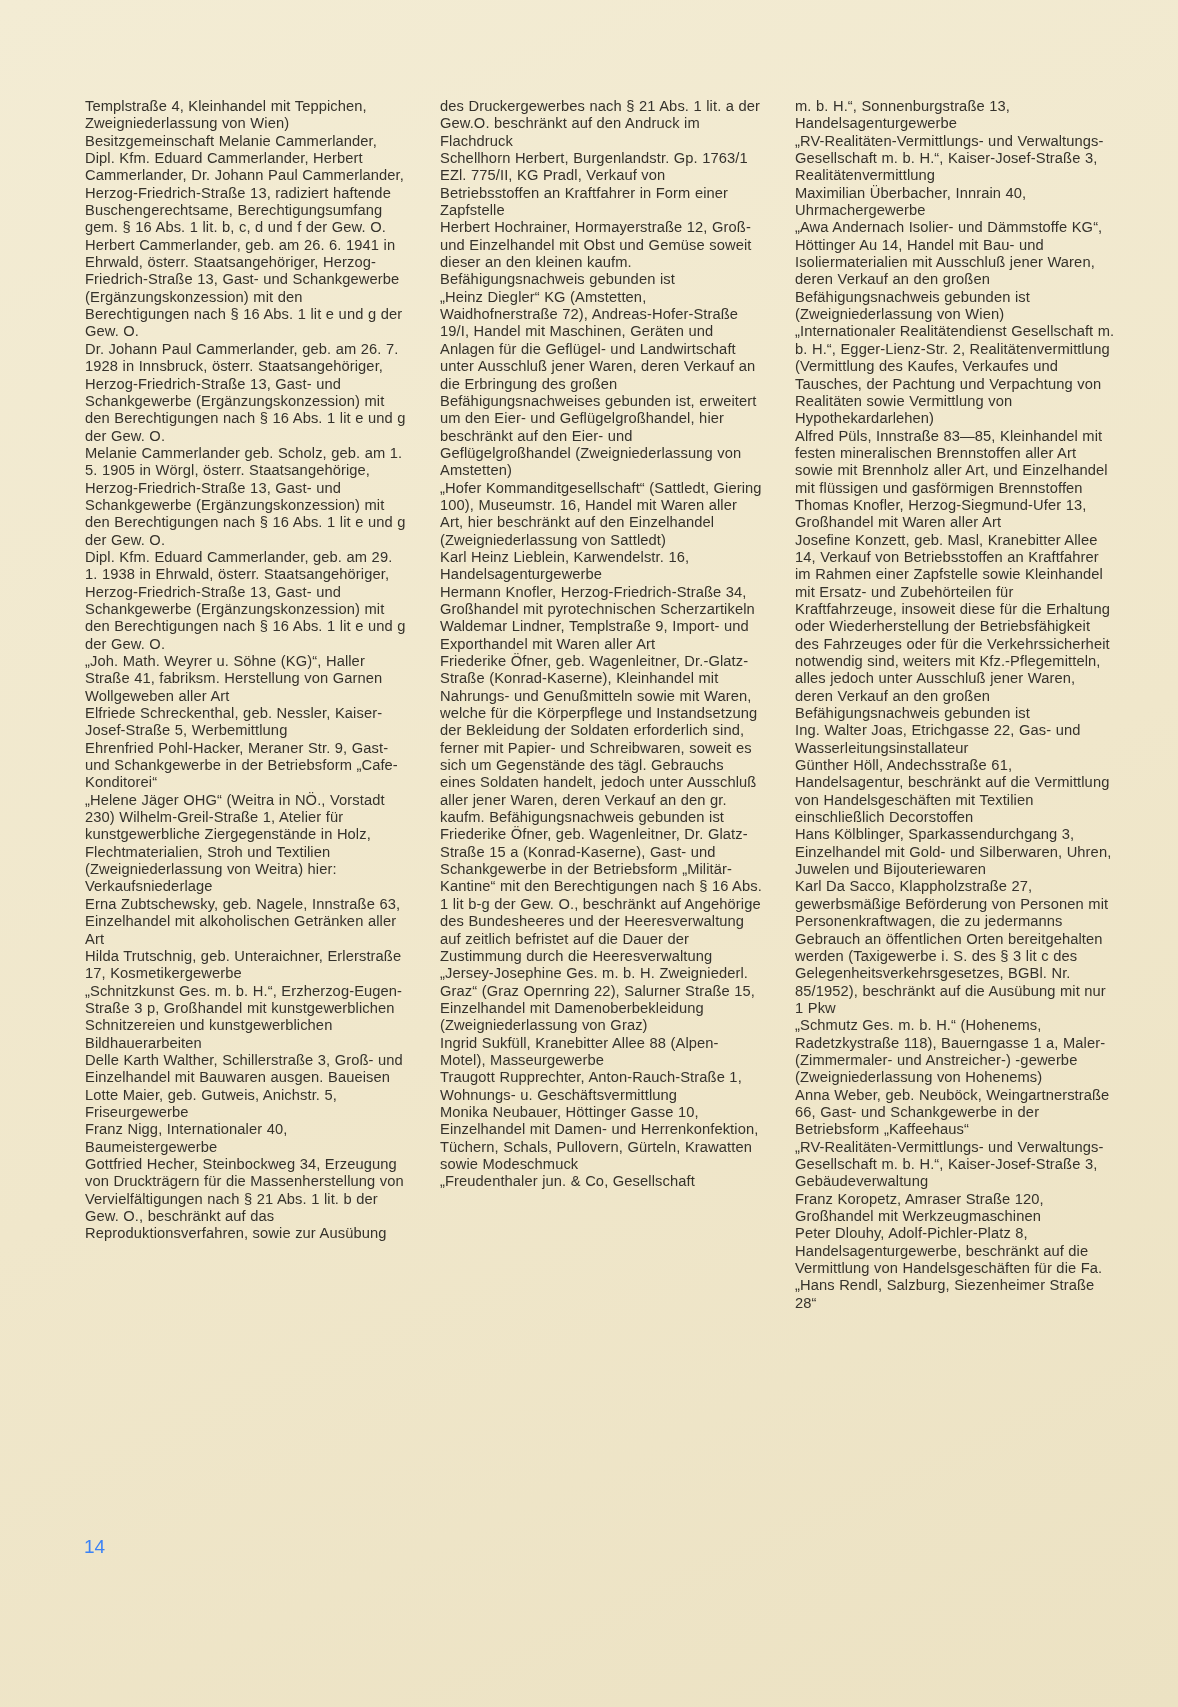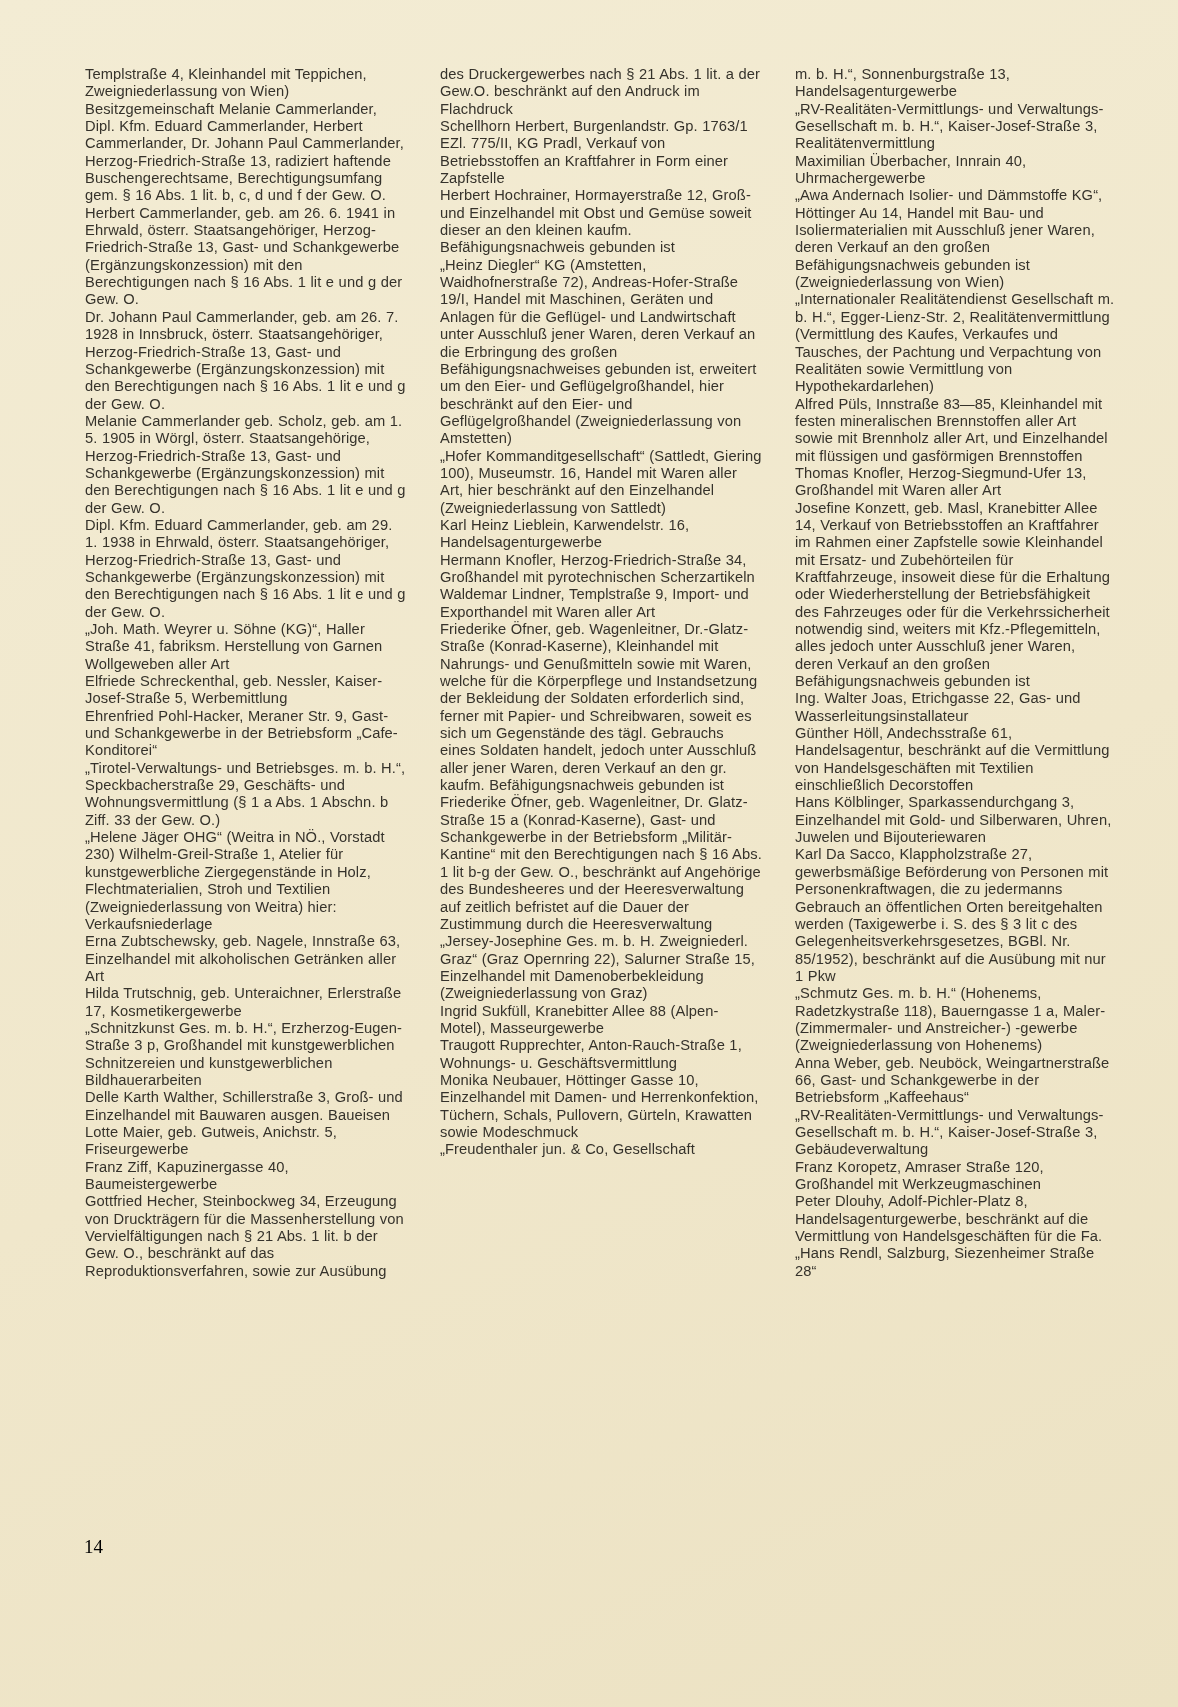--- a/index.html
+++ b/index.html
@@ -7,66 +7,64 @@
     width: 1178px;
     height: 1707px;
     position: relative;
     overflow: hidden;
     background: linear-gradient(155deg, #f3ecd4 0%, #f0e7cb 55%, #ece2c3 100%);
     font-family: "Liberation Sans", sans-serif;
     color: #35322b;
   }
   .columns {
     position: absolute;
-    top: 66px;
+    top: 98px;
     left: 85px;
     display: flex;
     gap: 33px;
   }
   .col { width: 322px; }
   .entry {
     margin: 0;
     font-size: 14.7px;
     line-height: 17.35px;
     letter-spacing: 0.1px;
     text-align: left;
     word-spacing: 0.3px;
   }
   .page-number {
     position: absolute;
     left: 84px;
     top: 1536px;
     font-size: 19px;
-    color: #000000;
-    font-family: Liberation Serif, serif;
+    color: #3b82f6;
   }
 </style>
 </head>
 <body>
 
 <div class="page">
   <div class="columns">
     <div class="col">
         <p class="entry">Templstraße 4, Kleinhandel mit Teppichen, Zweigniederlassung von Wien)</p>
         <p class="entry">Besitzgemeinschaft Melanie Cammerlander, Dipl. Kfm. Eduard Cammerlander, Herbert Cammerlander, Dr. Johann Paul Cammerlander, Herzog-Friedrich-Straße 13, radiziert haftende Buschengerechtsame, Berechtigungsumfang gem. § 16 Abs. 1 lit. b, c, d und f der Gew. O.</p>
         <p class="entry">Herbert Cammerlander, geb. am 26. 6. 1941 in Ehrwald, österr. Staatsangehöriger, Herzog-Friedrich-Straße 13, Gast- und Schankgewerbe (Ergänzungskonzession) mit den Berechtigungen nach § 16 Abs. 1 lit e und g der Gew. O.</p>
         <p class="entry">Dr. Johann Paul Cammerlander, geb. am 26. 7. 1928 in Innsbruck, österr. Staatsangehöriger, Herzog-Friedrich-Straße 13, Gast- und Schankgewerbe (Ergänzungskonzession) mit den Berechtigungen nach § 16 Abs. 1 lit e und g der Gew. O.</p>
         <p class="entry">Melanie Cammerlander geb. Scholz, geb. am 1. 5. 1905 in Wörgl, österr. Staatsangehörige, Herzog-Friedrich-Straße 13, Gast- und Schankgewerbe (Ergänzungskonzession) mit den Berechtigungen nach § 16 Abs. 1 lit e und g der Gew. O.</p>
         <p class="entry">Dipl. Kfm. Eduard Cammerlander, geb. am 29. 1. 1938 in Ehrwald, österr. Staatsangehöriger, Herzog-Friedrich-Straße 13, Gast- und Schankgewerbe (Ergänzungskonzession) mit den Berechtigungen nach § 16 Abs. 1 lit e und g der Gew. O.</p>
         <p class="entry">„Joh. Math. Weyrer u. Söhne (KG)“, Haller Straße 41, fabriksm. Herstellung von Garnen Wollgeweben aller Art</p>
         <p class="entry">Elfriede Schreckenthal, geb. Nessler, Kaiser-Josef-Straße 5, Werbemittlung</p>
         <p class="entry">Ehrenfried Pohl-Hacker, Meraner Str. 9, Gast- und Schankgewerbe in der Betriebsform „Cafe-Konditorei“</p>
-        <p class="entry">„Tirotel-Verwaltungs- und Betriebsges. m. b. H.“, Speckbacherstraße 29, Geschäfts- und Wohnungsvermittlung (§ 1 a Abs. 1 Abschn. b Ziff. 33 der Gew. O.)</p>
         <p class="entry">„Helene Jäger OHG“ (Weitra in NÖ., Vorstadt 230) Wilhelm-Greil-Straße 1, Atelier für kunstgewerbliche Ziergegenstände in Holz, Flechtmaterialien, Stroh und Textilien (Zweigniederlassung von Weitra) hier: Verkaufsniederlage</p>
         <p class="entry">Erna Zubtschewsky, geb. Nagele, Innstraße 63, Einzelhandel mit alkoholischen Getränken aller Art</p>
         <p class="entry">Hilda Trutschnig, geb. Unteraichner, Erlerstraße 17, Kosmetikergewerbe</p>
         <p class="entry">„Schnitzkunst Ges. m. b. H.“, Erzherzog-Eugen-Straße 3 p, Großhandel mit kunstgewerblichen Schnitzereien und kunstgewerblichen Bildhauerarbeiten</p>
         <p class="entry">Delle Karth Walther, Schillerstraße 3, Groß- und Einzelhandel mit Bauwaren ausgen. Baueisen</p>
         <p class="entry">Lotte Maier, geb. Gutweis, Anichstr. 5, Friseurgewerbe</p>
-        <p class="entry">Franz Ziff, Kapuzinergasse 40, Baumeistergewerbe</p>
+        <p class="entry">Franz Nigg, Internationaler 40, Baumeistergewerbe</p>
         <p class="entry">Gottfried Hecher, Steinbockweg 34, Erzeugung von Druckträgern für die Massenherstellung von Vervielfältigungen nach § 21 Abs. 1 lit. b der Gew. O., beschränkt auf das Reproduktionsverfahren, sowie zur Ausübung</p>
       </div>
     <div class="col">
         <p class="entry">des Druckergewerbes nach § 21 Abs. 1 lit. a der Gew.O. beschränkt auf den Andruck im Flachdruck</p>
         <p class="entry">Schellhorn Herbert, Burgenlandstr. Gp. 1763/1 EZl. 775/II, KG Pradl, Verkauf von Betriebsstoffen an Kraftfahrer in Form einer Zapfstelle</p>
         <p class="entry">Herbert Hochrainer, Hormayerstraße 12, Groß- und Einzelhandel mit Obst und Gemüse soweit dieser an den kleinen kaufm. Befähigungsnachweis gebunden ist</p>
         <p class="entry">„Heinz Diegler“ KG (Amstetten, Waidhofnerstraße 72), Andreas-Hofer-Straße 19/I, Handel mit Maschinen, Geräten und Anlagen für die Geflügel- und Landwirtschaft unter Ausschluß jener Waren, deren Verkauf an die Erbringung des großen Befähigungsnachweises gebunden ist, erweitert um den Eier- und Geflügelgroßhandel, hier beschränkt auf den Eier- und Geflügelgroßhandel (Zweigniederlassung von Amstetten)</p>
         <p class="entry">„Hofer Kommanditgesellschaft“ (Sattledt, Giering 100), Museumstr. 16, Handel mit Waren aller Art, hier beschränkt auf den Einzelhandel (Zweigniederlassung von Sattledt)</p>
         <p class="entry">Karl Heinz Lieblein, Karwendelstr. 16, Handelsagenturgewerbe</p>
         <p class="entry">Hermann Knofler, Herzog-Friedrich-Straße 34, Großhandel mit pyrotechnischen Scherzartikeln</p>

